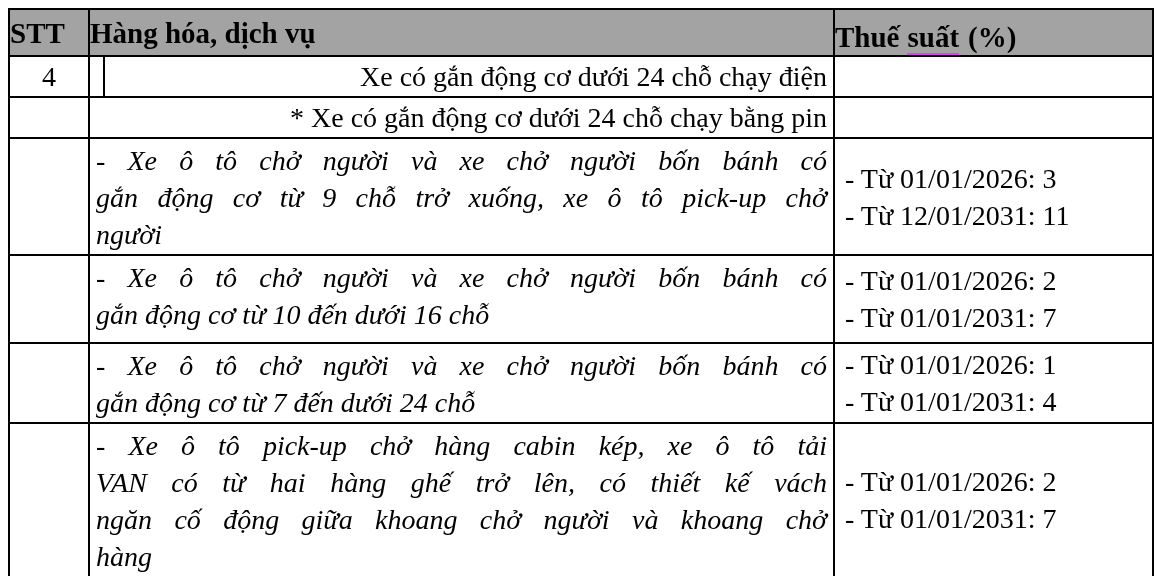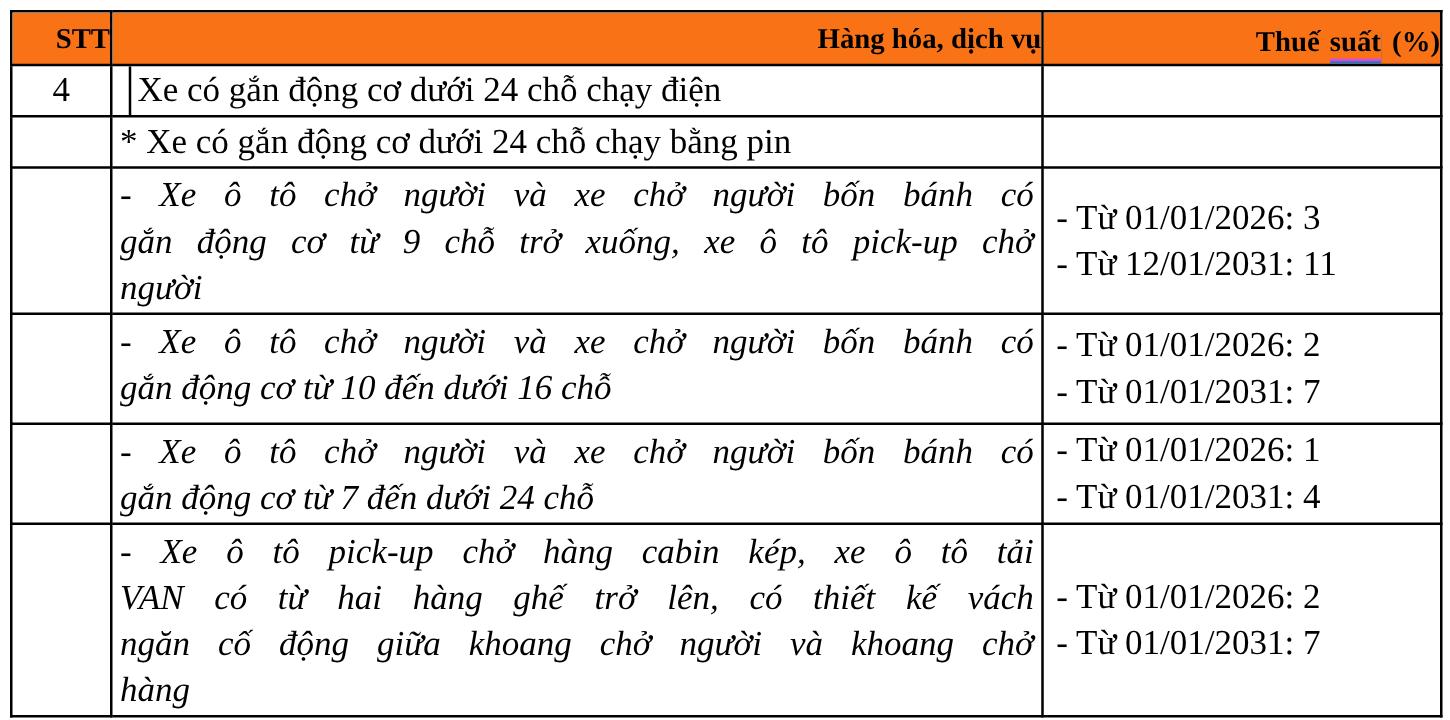--- a/index.html
+++ b/index.html
@@ -27,24 +27,24 @@
     table-layout: fixed;
   }
   .tax-table td, .tax-table th {
     border: 2px solid #000000;
     padding: 0;
     vertical-align: middle;
     overflow: hidden;
   }
   
   .tax-table thead th {
-    background: #f97316;
+    background: #a3a3a3;
     font-weight: bold;
-    font-size: 23px;
-    text-align: right;
+    font-size: 29px;
+    text-align: left;
     height: 34px;
     line-height: 34px;
   }
   .u-grammar {
     display: inline-block;
     line-height: 1.05;
     border-bottom: 2px solid #d946ef;
     box-shadow: 0 3px 0 0 #2e75b6;
     padding-bottom: 1px;
     margin: 12px 9px 0 8px;
@@ -75,29 +75,30 @@
     text-align: left;
     text-align-last: left;
   }
   td.tax-cell {
     padding: 0 4px 0 10px;
     vertical-align: middle;
     border-radius: 26px;
   }
   
   tr.r0 { height: 40px; }
-  tr.r1 { height: 37px; }
+  tr.r1 { height: 37px; text-align: right; }
   tr.r2 { height: 114px; }
   tr.r3 { height: 88px; }
   tr.r4 { height: 78px; }
   tr.r5 { height: 147px; }
   
   td.goods-cell.inner-rule {
     position: relative;
-    padding-left: 20px;
+    padding-left: 34px;
+    text-align: right;
   }
   td.goods-cell.inner-rule .vrule {
     position: absolute;
     left: 13px;
     top: 0;
     bottom: 0;
     width: 0;
     border-left: 2px solid #000000;
   }
 </style>

